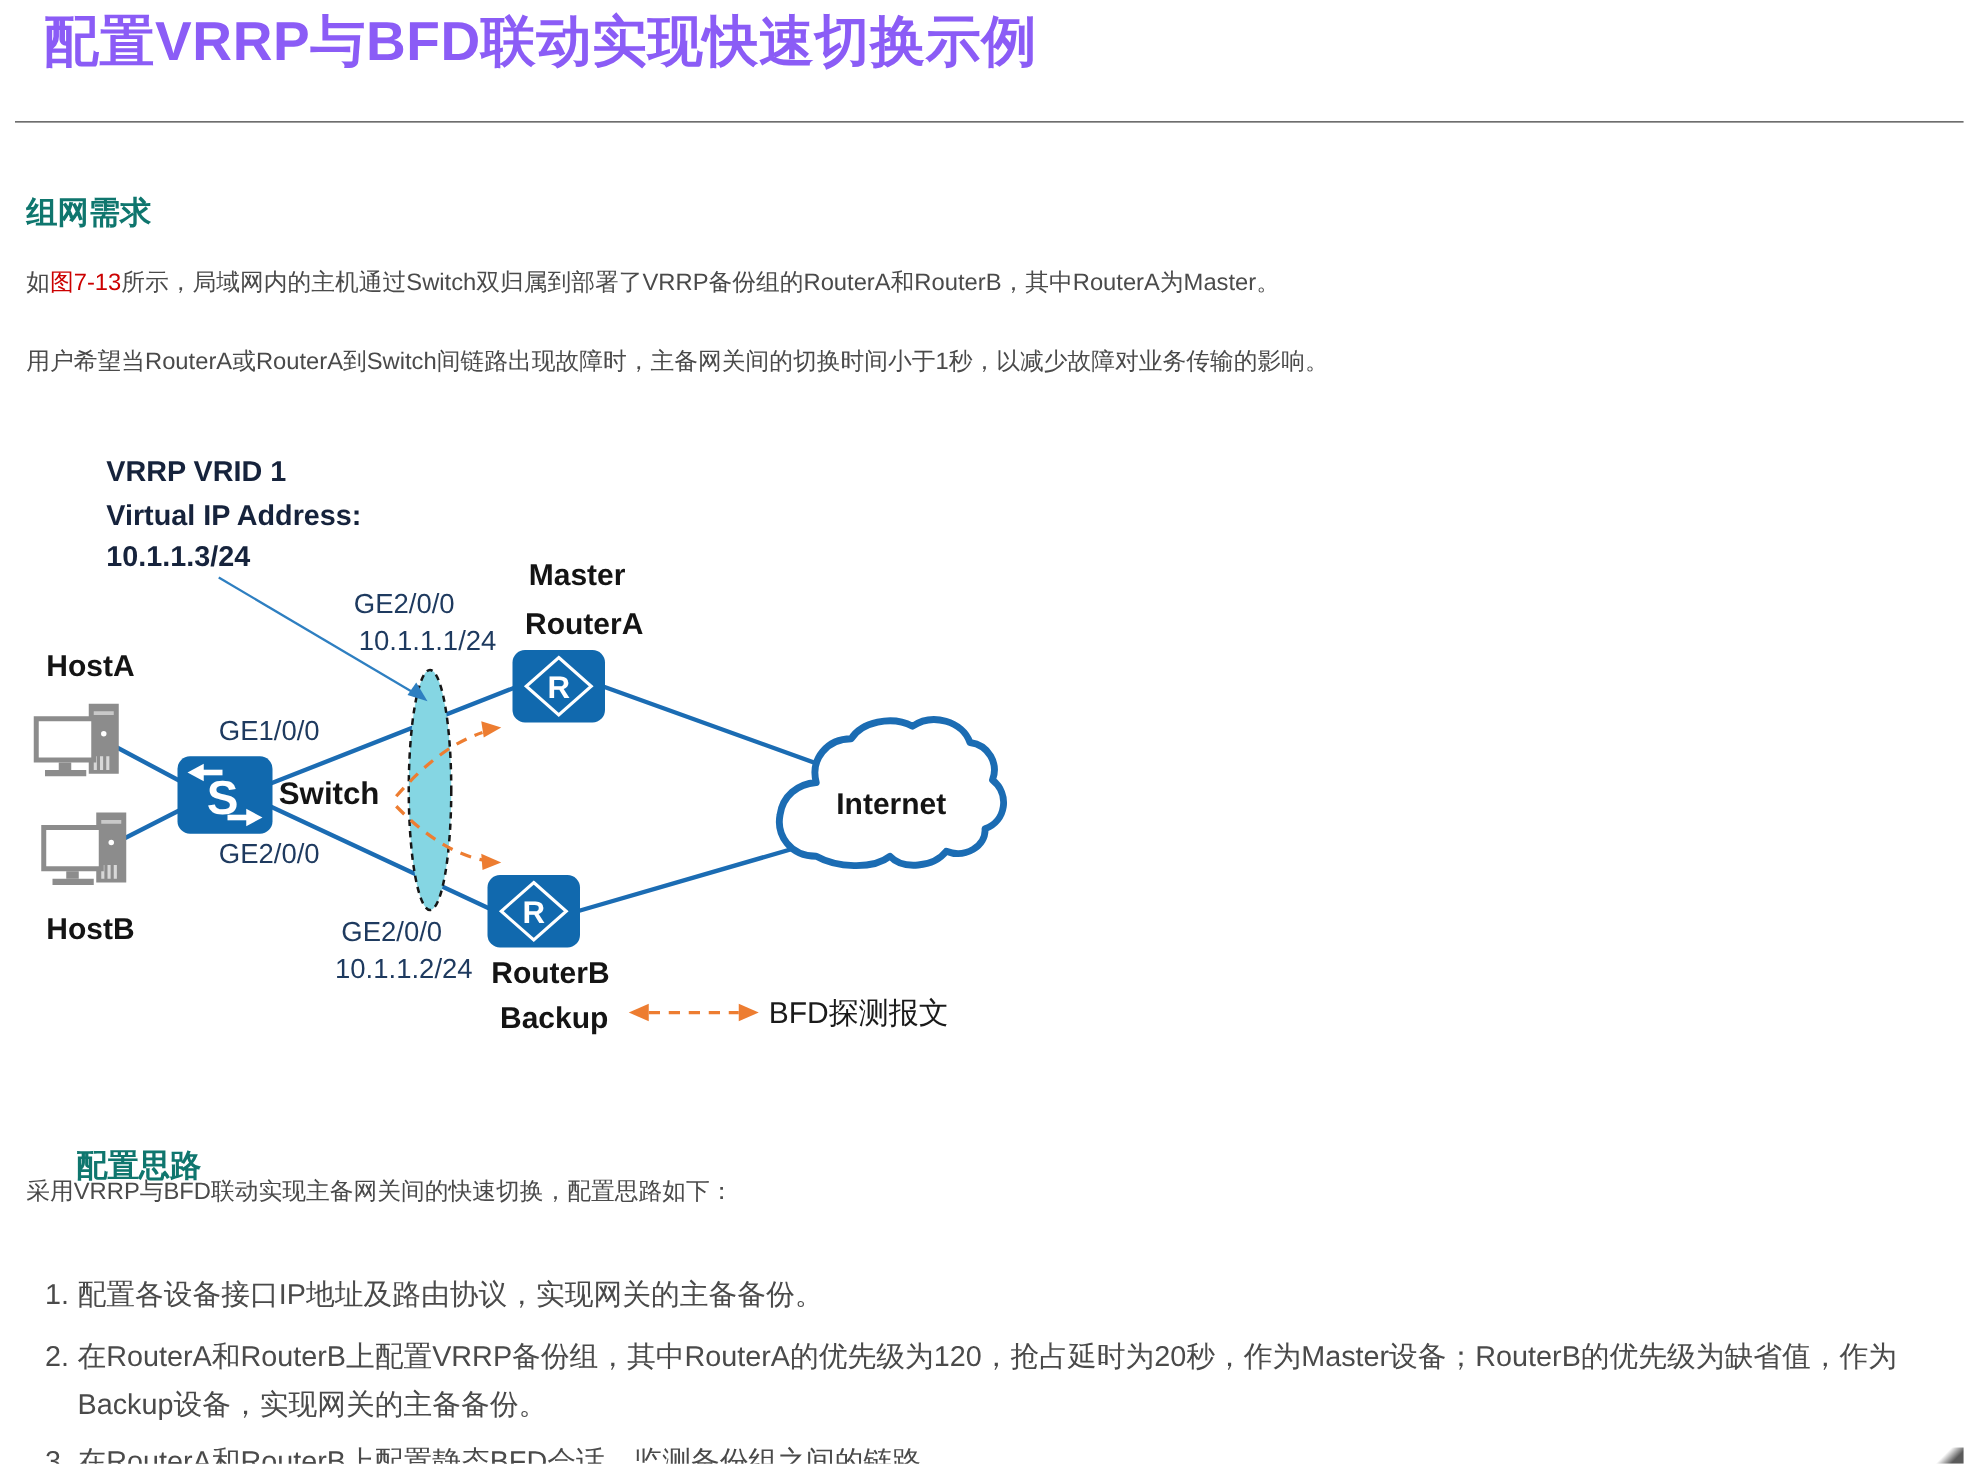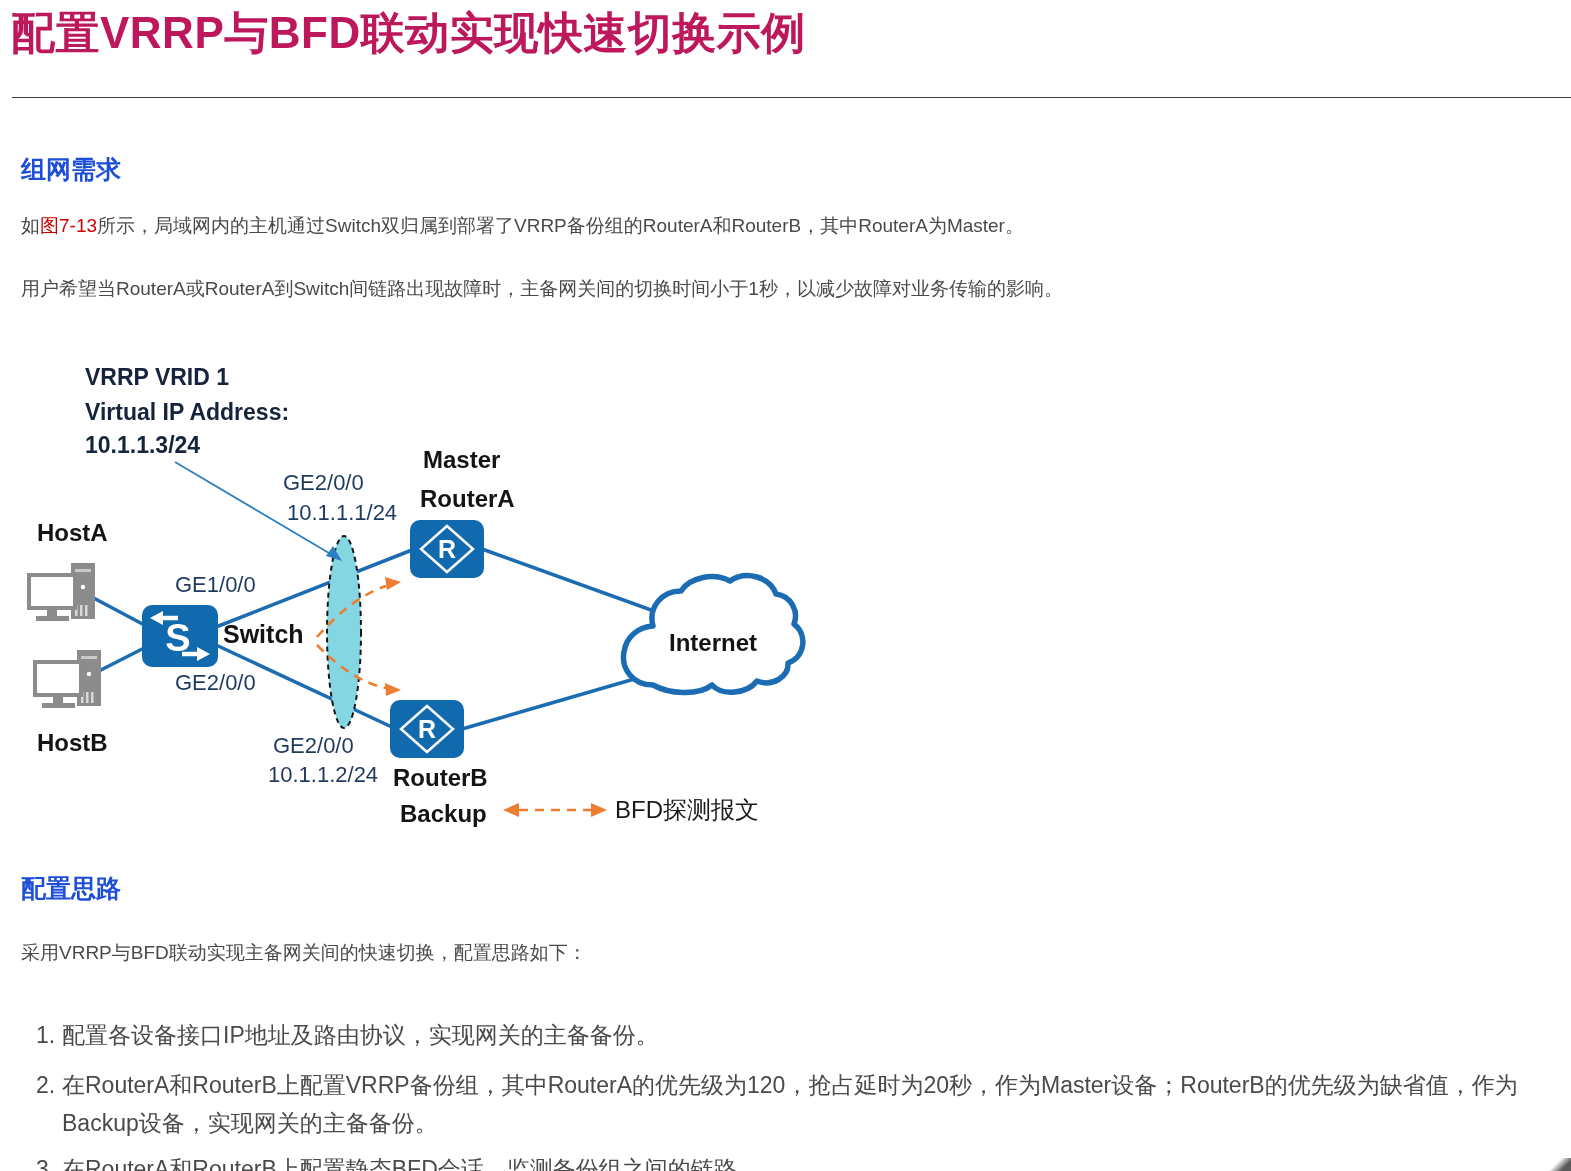--- a/index.html
+++ b/index.html
@@ -2,25 +2,25 @@
 <html><head>
 <meta charset="utf-8">
 <style>
   * { margin:0; padding:0; box-sizing:border-box; }
   html,body { width:1571px; height:1171px; background:#ffffff; overflow:hidden;
               font-family:"Liberation Sans", sans-serif; }
   .page { position:relative; width:1571px; height:1171px; background:#fff; }
 
   .abs { position:absolute; }
 
-  .page-title { left:11px; top:4px; font-size:44px; font-weight:bold; color:#be185d;
+  .page-title { left:35px; top:4px; font-size:44px; font-weight:bold; color:#8b5cf6;
                 letter-spacing:0.5px; }
   .rule { left:12px; right:0; top:97px; height:0; border-top:1.5px solid #3f3f3f; }
 
-  .h2 { left:21px; font-size:25px; font-weight:bold; color:#1d4ed8; }
+  .h2 { left:21px; font-size:25px; font-weight:bold; color:#0f766e; }
 
   .body-text { left:21px; font-size:19px; color:#4a4a4a; white-space:nowrap; }
   .fig-link { color:#cc0000; cursor:pointer; }
   .caption { left:21px; font-size:22px; color:#525252; white-space:nowrap; }
   .caption b { font-weight:bold; color:#4a4a4a; margin-right:8px; }
 
   .step { left:36px; display:flex; font-size:23px; color:#4a4a4a; line-height:38px; }
   .step .num { width:26px; flex:0 0 26px; }
   .step .txt { width:1505px; }
 
@@ -139,21 +139,21 @@
     <text x="17" y="398" class="t-bold">HostB</text>
 
     <text x="253" y="400" class="t-if">GE2/0/0</text>
     <text x="248" y="429" class="t-if">10.1.1.2/24</text>
     <text x="373" y="433" class="t-bold">RouterB</text>
     <text x="380" y="469" class="t-bold">Backup</text>
 
     <text x="693" y="298" text-anchor="middle" class="t-bold">Internet</text>
   </svg>
 
-  <h2 class="abs h2" style="top:872px;">配置思路</h2>
+  <h2 class="abs h2" style="top:916px;margin-left:40px;">配置思路</h2>
 
   <p class="abs body-text" style="top:940px;">采用VRRP与BFD联动实现主备网关间的快速切换，配置思路如下：</p>
 
   <div class="abs step" style="top:1016px;">
     <span class="num">1.</span>
     <div class="txt">配置各设备接口IP地址及路由协议，实现网关的主备备份。</div>
   </div>
 
   <div class="abs step" style="top:1066px;">
     <span class="num">2.</span>

